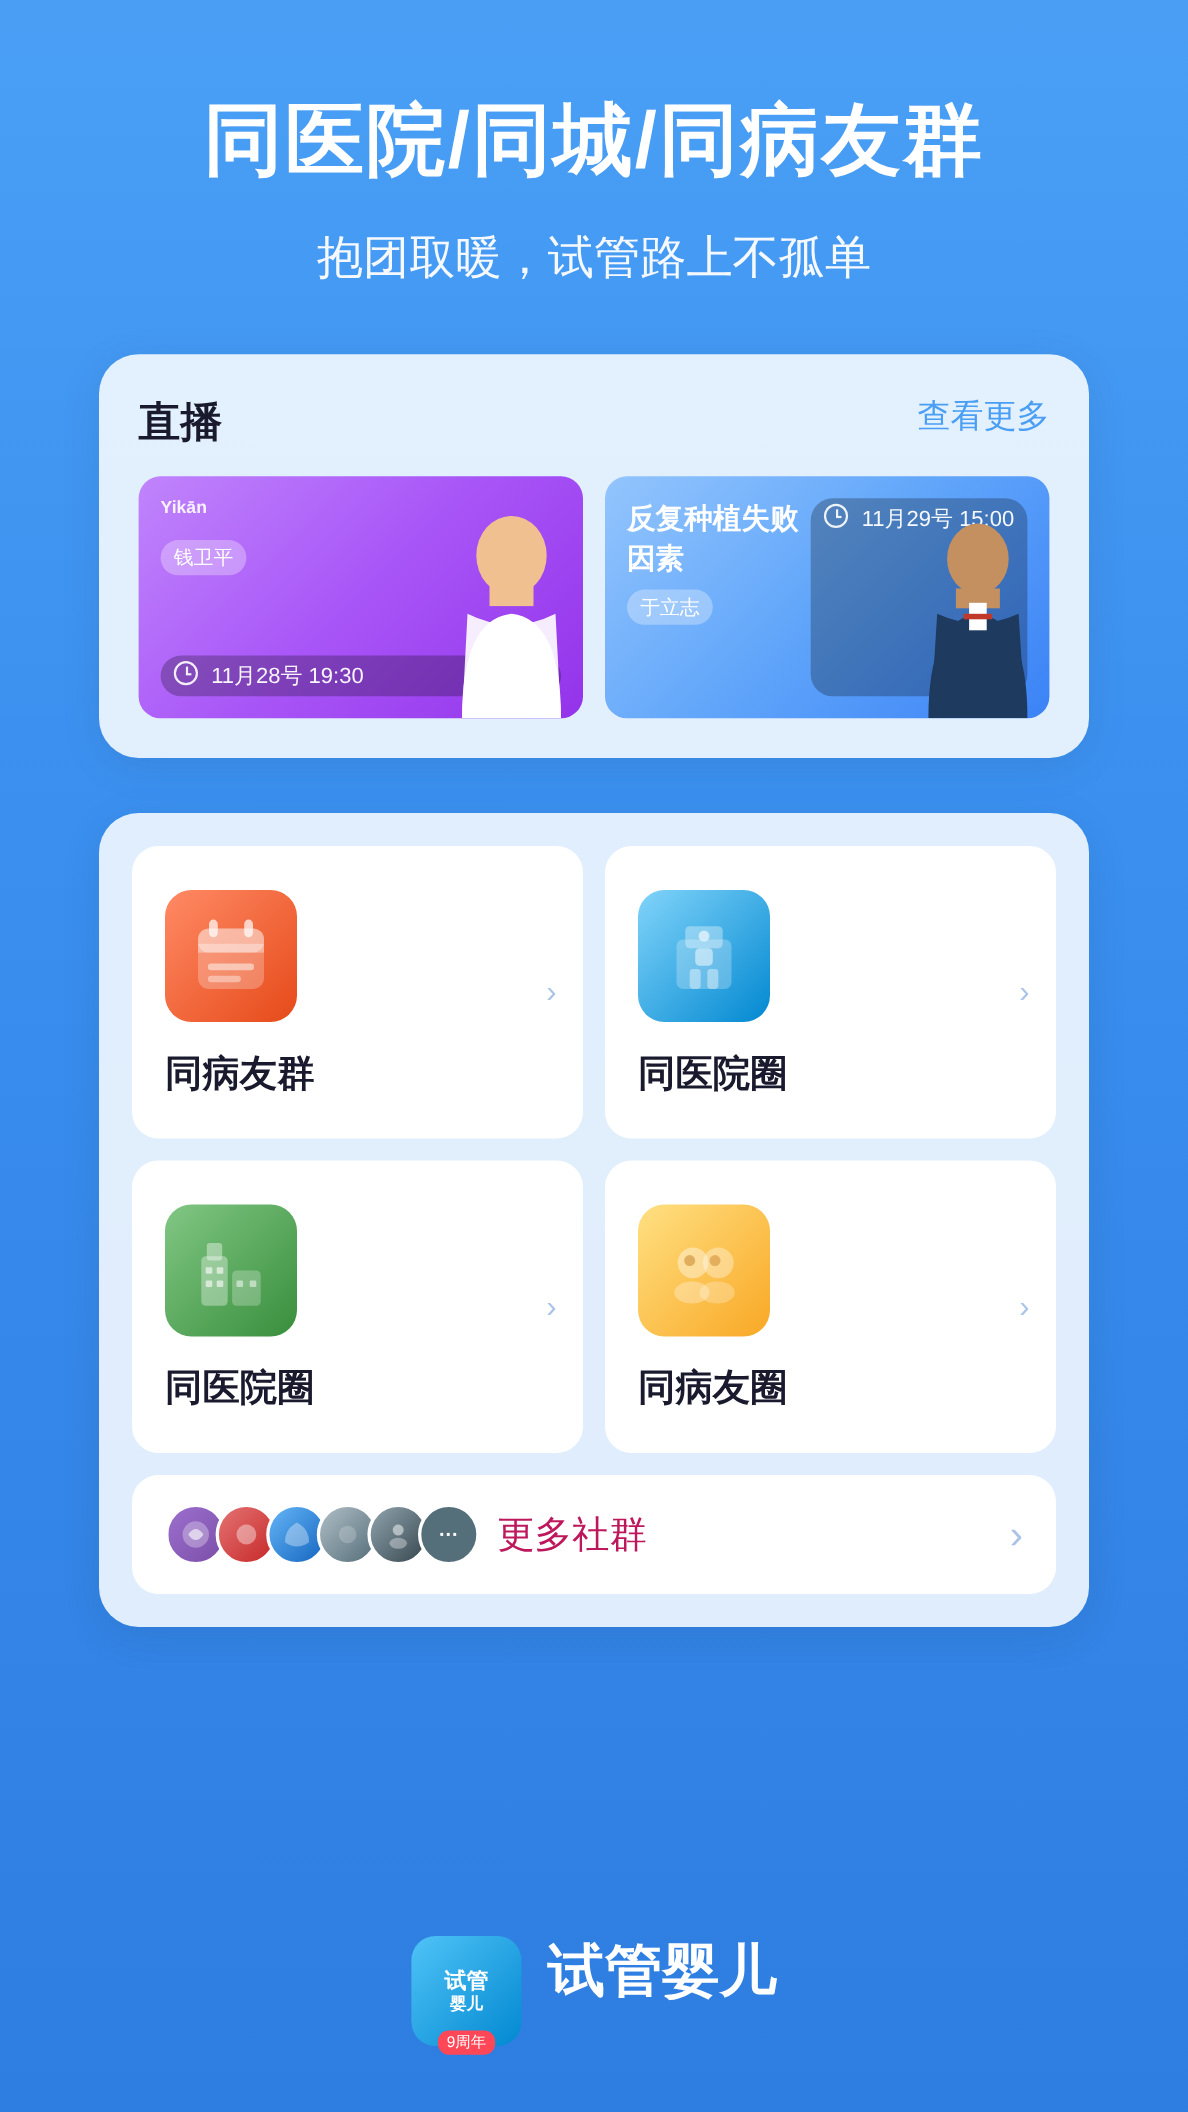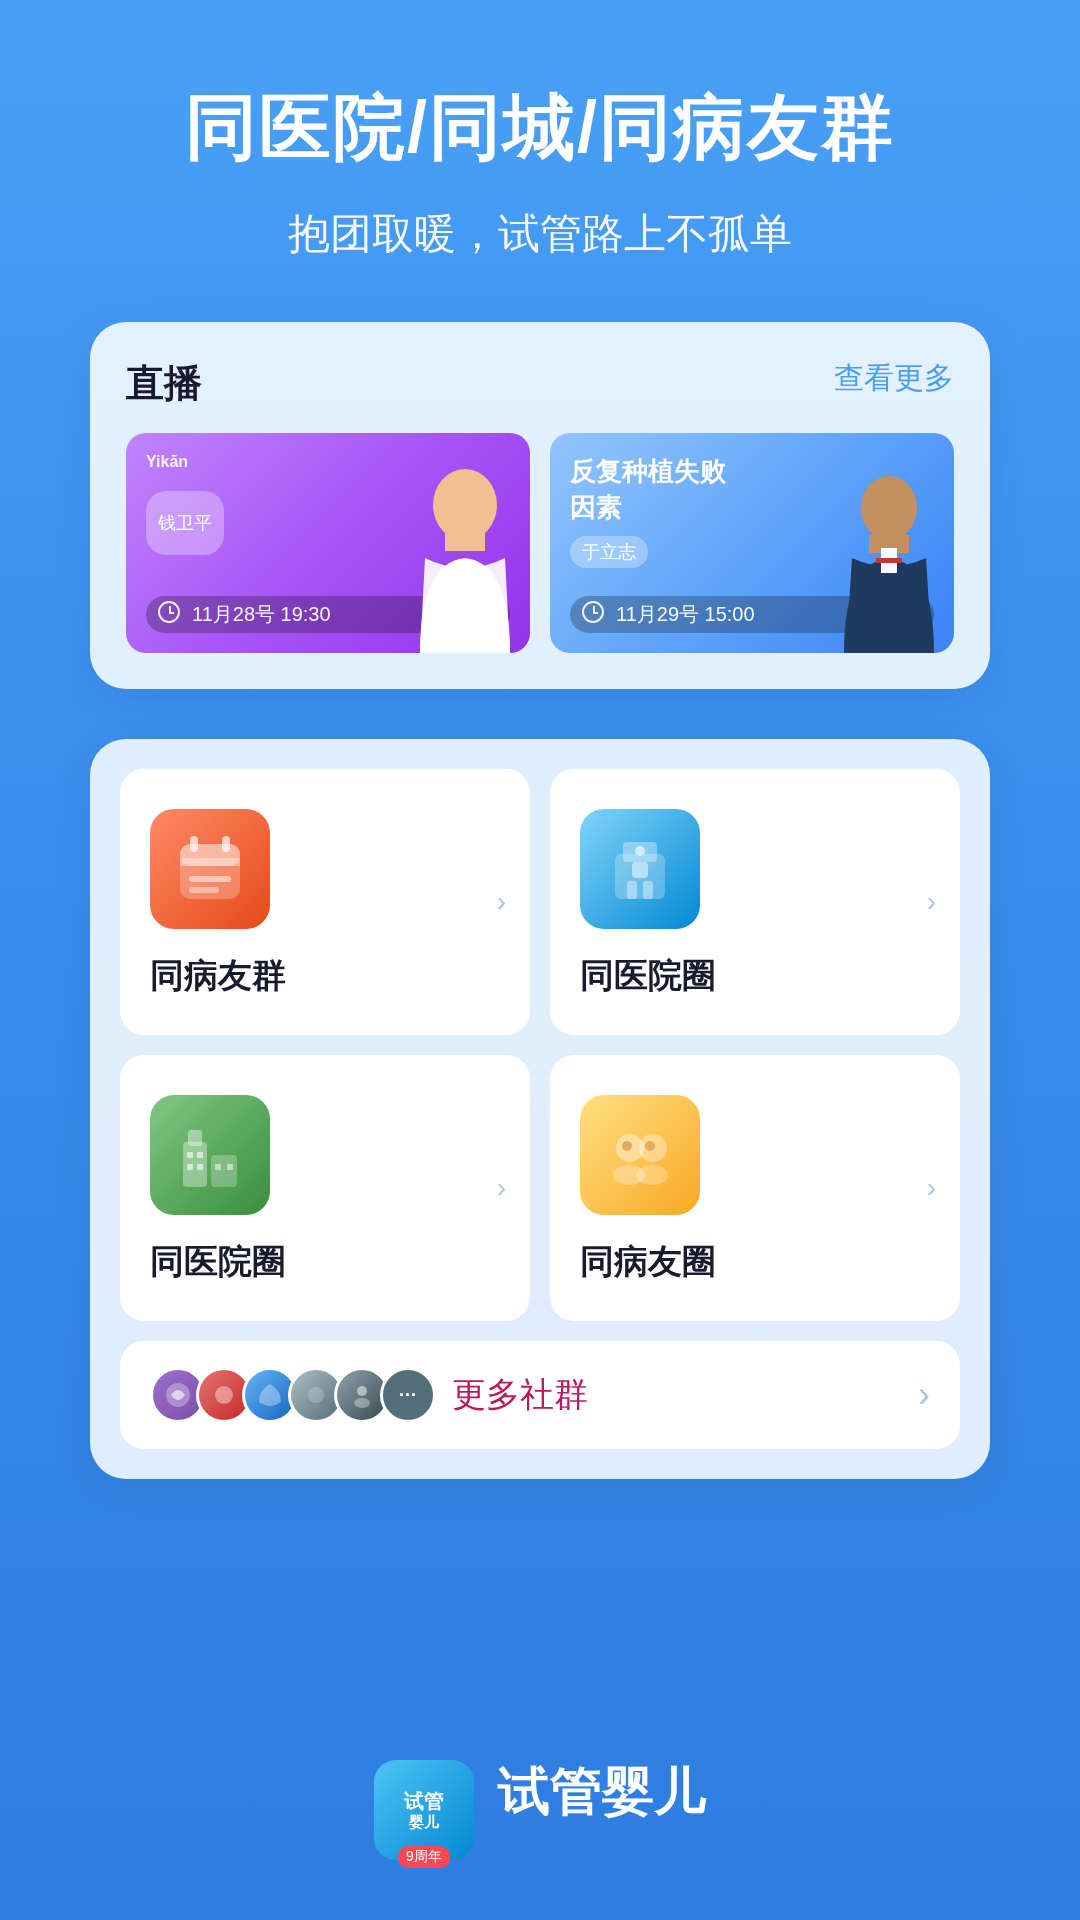--- a/index.html
+++ b/index.html
@@ -299,21 +299,21 @@
       <span class="live-label">直播</span>
       <span class="live-more">查看更多</span>
     </div>
     <div class="live-items">
 
       <div class="live-item live-item-1">
         <div class="live-item-content">
           <div style="display:flex; flex-direction:column; justify-content:space-between; height:100%;">
             <div>
               <div style="font-size:16px; color:rgba(255,255,255,0.9); font-weight:600; margin-bottom:10px;">Yikān</div>
-              <div style="background:rgba(255,255,255,0.3); color:#fff; font-size:18px; padding:20px 12px; border-radius:20px; display:inline-block; margin-top:10px;">钱卫平</div>
+              <div style="background:rgba(255,255,255,0.3); color:#fff; font-size:18px; padding:4px 12px; border-radius:20px; display:inline-block; margin-top:10px;">钱卫平</div>
             </div>
             <div class="live-item-time">
               <span class="clock-icon"></span>
               <span>11月28号 19:30</span>
             </div>
           </div>
         </div>
 
         <div style="position:absolute; right:0; bottom:0; width:130px; height:190px; display:flex; align-items:flex-end; justify-content:center; overflow:hidden;">
           <svg width="130" height="190" viewBox="0 0 130 190" xmlns="http://www.w3.org/2000/svg">
@@ -321,21 +321,21 @@
             <path d="M20 190 Q20 100 65 95 Q110 100 110 190 Z" fill="white"></path>
             <ellipse cx="65" cy="42" rx="28" ry="30" fill="#f0c090"></ellipse>
             <rect x="45" y="68" width="40" height="20" fill="#f0c090"></rect>
             <path d="M25 95 Q65 115 105 95 L110 190 L20 190 Z" fill="white" opacity="0.9"></path>
           </svg>
         </div>
       </div>
 
       <div class="live-item live-item-2">
         <div class="live-item-content">
-          <div style="display:flex; flex-direction:column; justify-content:space-between; height:100%;">
+          <div style="display:flex; justify-content:space-between; height:100%;">
             <div>
               <div style="color:#fff; font-size:26px; font-weight:700; line-height:1.4; max-width:160px;">反复种植失败因素</div>
               <div style="background:rgba(255,255,255,0.3); color:#fff; font-size:18px; padding:4px 12px; border-radius:20px; display:inline-block; margin-top:10px;">于立志</div>
             </div>
             <div class="live-item-time">
               <span class="clock-icon"></span>
               <span>11月29号 15:00</span>
             </div>
           </div>
         </div>

